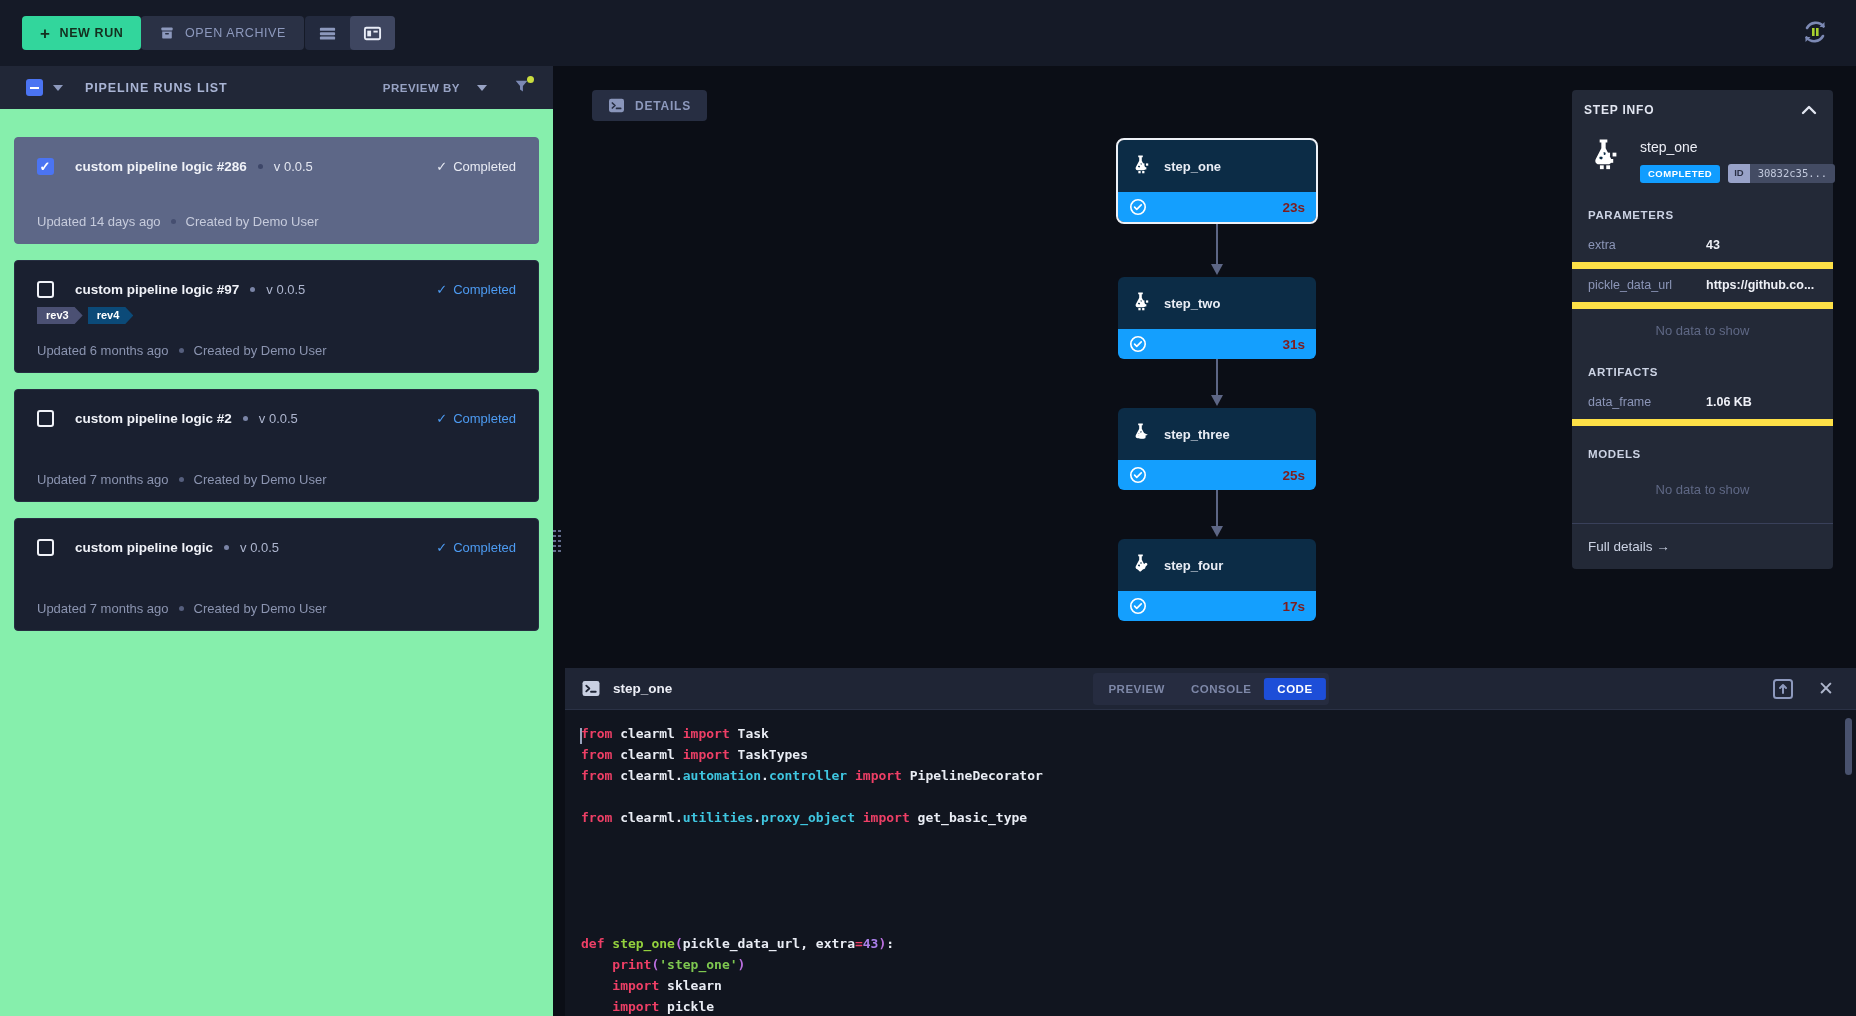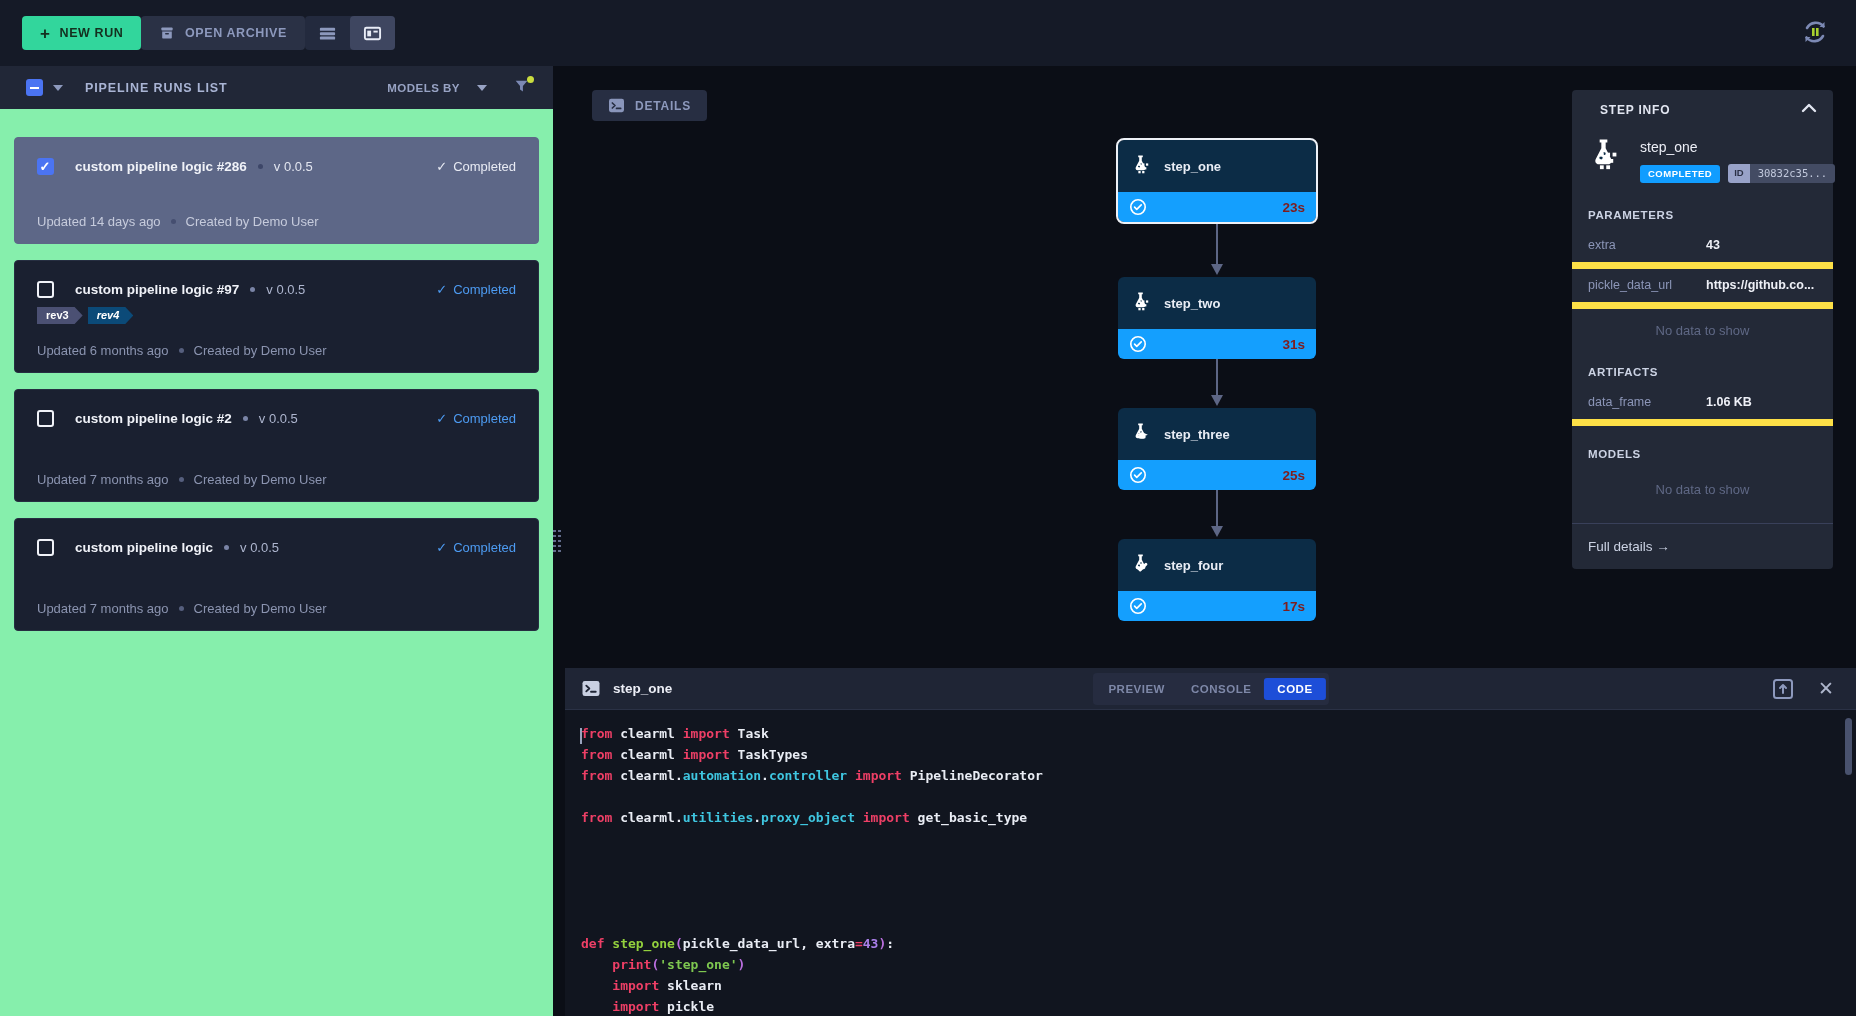--- a/index.html
+++ b/index.html
@@ -7,21 +7,21 @@
               font-family:"Liberation Sans", sans-serif; }
   .app { position:relative; width:1856px; height:1016px; background:#0b0e16; }
 
   
   .toolbar { position:absolute; left:0; top:0; width:1856px; height:66px; background:#151a27; }
   .btn-new-run { position:absolute; left:22px; top:16px; height:34px; padding:0 18px;
     background:#32d69c; color:#14301f; font-size:12.5px; font-weight:bold; letter-spacing:.6px;
     border:none; border-radius:4px; display:flex; align-items:center; gap:9px; cursor:pointer; }
   .btn-new-run .plus { font-size:17px; font-weight:bold; line-height:1; }
   .btn-archive { position:absolute; left:141px; top:16px; height:34px; padding:0 18px;
-    background:#2a3145; color:#8d99bd; font-size:12.5px; font-weight:bold; letter-spacing:.6px;
+    background:#2a3145; color:#8d99bd; font-size:12.5px; font-weight:normal; letter-spacing:.6px;
     border:none; border-radius:4px; display:flex; align-items:center; gap:10px; cursor:pointer; }
   .view-toggle { position:absolute; left:305px; top:16px; height:34px; background:#232a3e;
     border-radius:4px; display:flex; }
   .view-toggle .vt-btn { width:45px; height:34px; display:flex; align-items:center; justify-content:center;
     color:#8d99bd; border-radius:4px; cursor:pointer; }
   .view-toggle .vt-btn.active { background:#3e4660; color:#e8ecf6; }
   .refresh-wrap { position:absolute; right:22px; top:13px; width:38px; height:38px;
     display:flex; align-items:center; justify-content:center; cursor:pointer; }
 
   
@@ -54,21 +54,21 @@
   .run-card.selected .dot-sep { background:#3d4668; }
   .run-version { color:#aeb6cf; font-size:13px; }
   .run-card.selected .run-version { color:#e3e6f0; }
   .run-row1 .spacer { flex:1; }
   .run-status { font-size:13px; color:#4d9bf2; display:flex; align-items:center; gap:6px; }
   .run-card.selected .run-status { color:#e8ebf4; }
   .run-tags { display:flex; gap:5px; margin-top:9px; }
   .tag { color:#fff; font-size:11px; font-weight:bold; padding:2px 14px 3px 9px; position:relative;
     clip-path:polygon(0 0, calc(100% - 8px) 0, 100% 50%, calc(100% - 8px) 100%, 0 100%); }
   .tag.t0 { background:#4b5073; }
-  .tag.t1 { background:#0b4a78;font-style:italic; }
+  .tag.t1 { background:#0b4a78; }
   .run-meta { margin-top:auto; color:#8b94b0; font-size:13px; display:flex; align-items:center; }
   .run-card.selected .run-meta { color:#c6cbdc; }
   .run-meta .msep { width:5px; height:5px; border-radius:50%; background:#565f7e; margin:0 10px; }
   .run-card.selected .run-meta .msep { background:#454e70; }
 
   
   .gutter-handle { position:absolute; left:552px; top:524px; width:10px; height:34px;
     display:grid; grid-template-columns:2.5px 2.5px; grid-auto-rows:2.5px; gap:2.5px;
     justify-content:center; align-content:center; cursor:col-resize; }
   .gutter-handle i { background:#626b8a; }
@@ -83,21 +83,21 @@
   .node-head { height:52px; background:#0c2c46; display:flex; align-items:center; padding:0 12px; gap:10px; }
   .node-name { color:#e9edf5; font-size:13px; font-weight:bold; }
   .node-foot { height:30px; background:#149ffe; display:flex; align-items:center; padding:0 11px; }
   .node-foot .dur { margin-left:auto; color:#7f1d1d; font-size:13.5px; font-weight:bold; }
   .edge { position:absolute; left:651px; width:2px; background:#5d6685; }
   .edge::after { content:""; position:absolute; left:-5px; bottom:-10px; width:0; height:0;
     border-left:6px solid transparent; border-right:6px solid transparent; border-top:11px solid #5d6685; }
 
   
   .step-info { position:absolute; left:1572px; top:90px; width:261px; background:#232937; border-radius:4px; }
-  .si-header { display:flex; align-items:flex-start; padding:13px 16px 10px 28px; }
+  .si-header { display:flex; align-items:center; padding:13px 16px 10px 12px; }
   .si-title { color:#e2e6f1; font-size:12px; font-weight:bold; letter-spacing:.8px; flex:1; }
   .si-step-row { display:flex; padding:10px 16px 4px 14px; gap:14px; }
   .si-step-name { color:#eceef6; font-size:14px; margin-top:2px; }
   .si-badges { display:flex; margin-top:9px; gap:8px; align-items:center; }
   .badge-completed { background:#119dff; color:#fff; font-size:9.5px; font-weight:bold; letter-spacing:.5px;
     padding:3px 8px 4px; border-radius:3px; }
   .id-pill { display:flex; }
   .id-key { background:#98a2c8; color:#2a3045; font-size:9.5px; font-weight:bold; padding:3px 6px 4px; border-radius:3px 0 0 3px; }
   .id-val { background:#434b63; color:#c2c9dd; font-size:10.5px; font-family:"DejaVu Sans Mono", monospace;
     padding:3px 8px 4px; border-radius:0 3px 3px 0; }
@@ -185,21 +185,21 @@
     </div>
   </div>
 
   <div class="left-panel">
     <div class="left-header">
       <span class="cb-master"></span>
       <span class="caret"></span>
       <span class="left-title">PIPELINE RUNS LIST</span>
       <span class="spacer"></span>
       <span class="sorted-by">
-        <span>MODELS BY</span>
+        <span>PREVIEW BY</span>
         <span class="caret"></span>
       </span>
       <span class="filter-wrap">
         <svg width="18" height="18" viewBox="0 0 20 20">
             <path d="M3 3h13l-5 6v6l-3.2-2.2V9z" fill="#7c89b4"></path>
           </svg>
         <span class="filter-dot"></span>
       </span>
     </div>
     <div class="runs-list">

